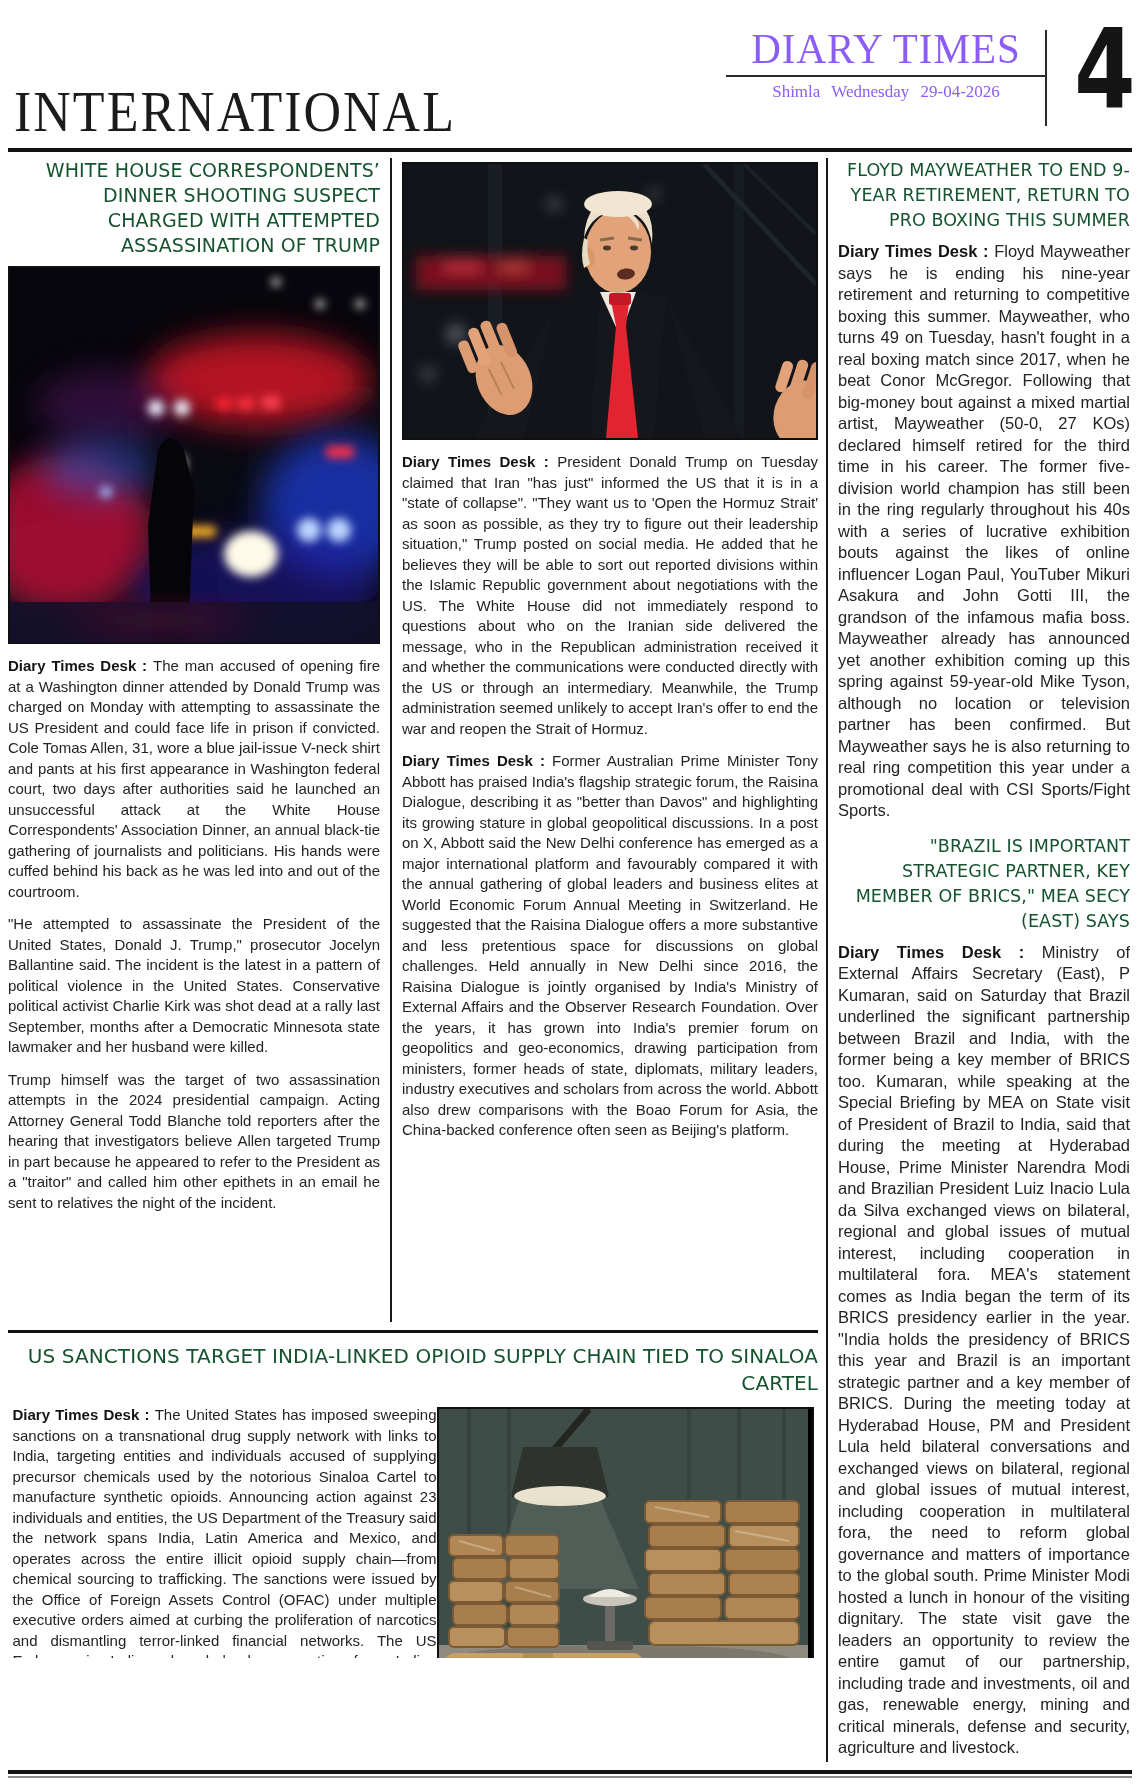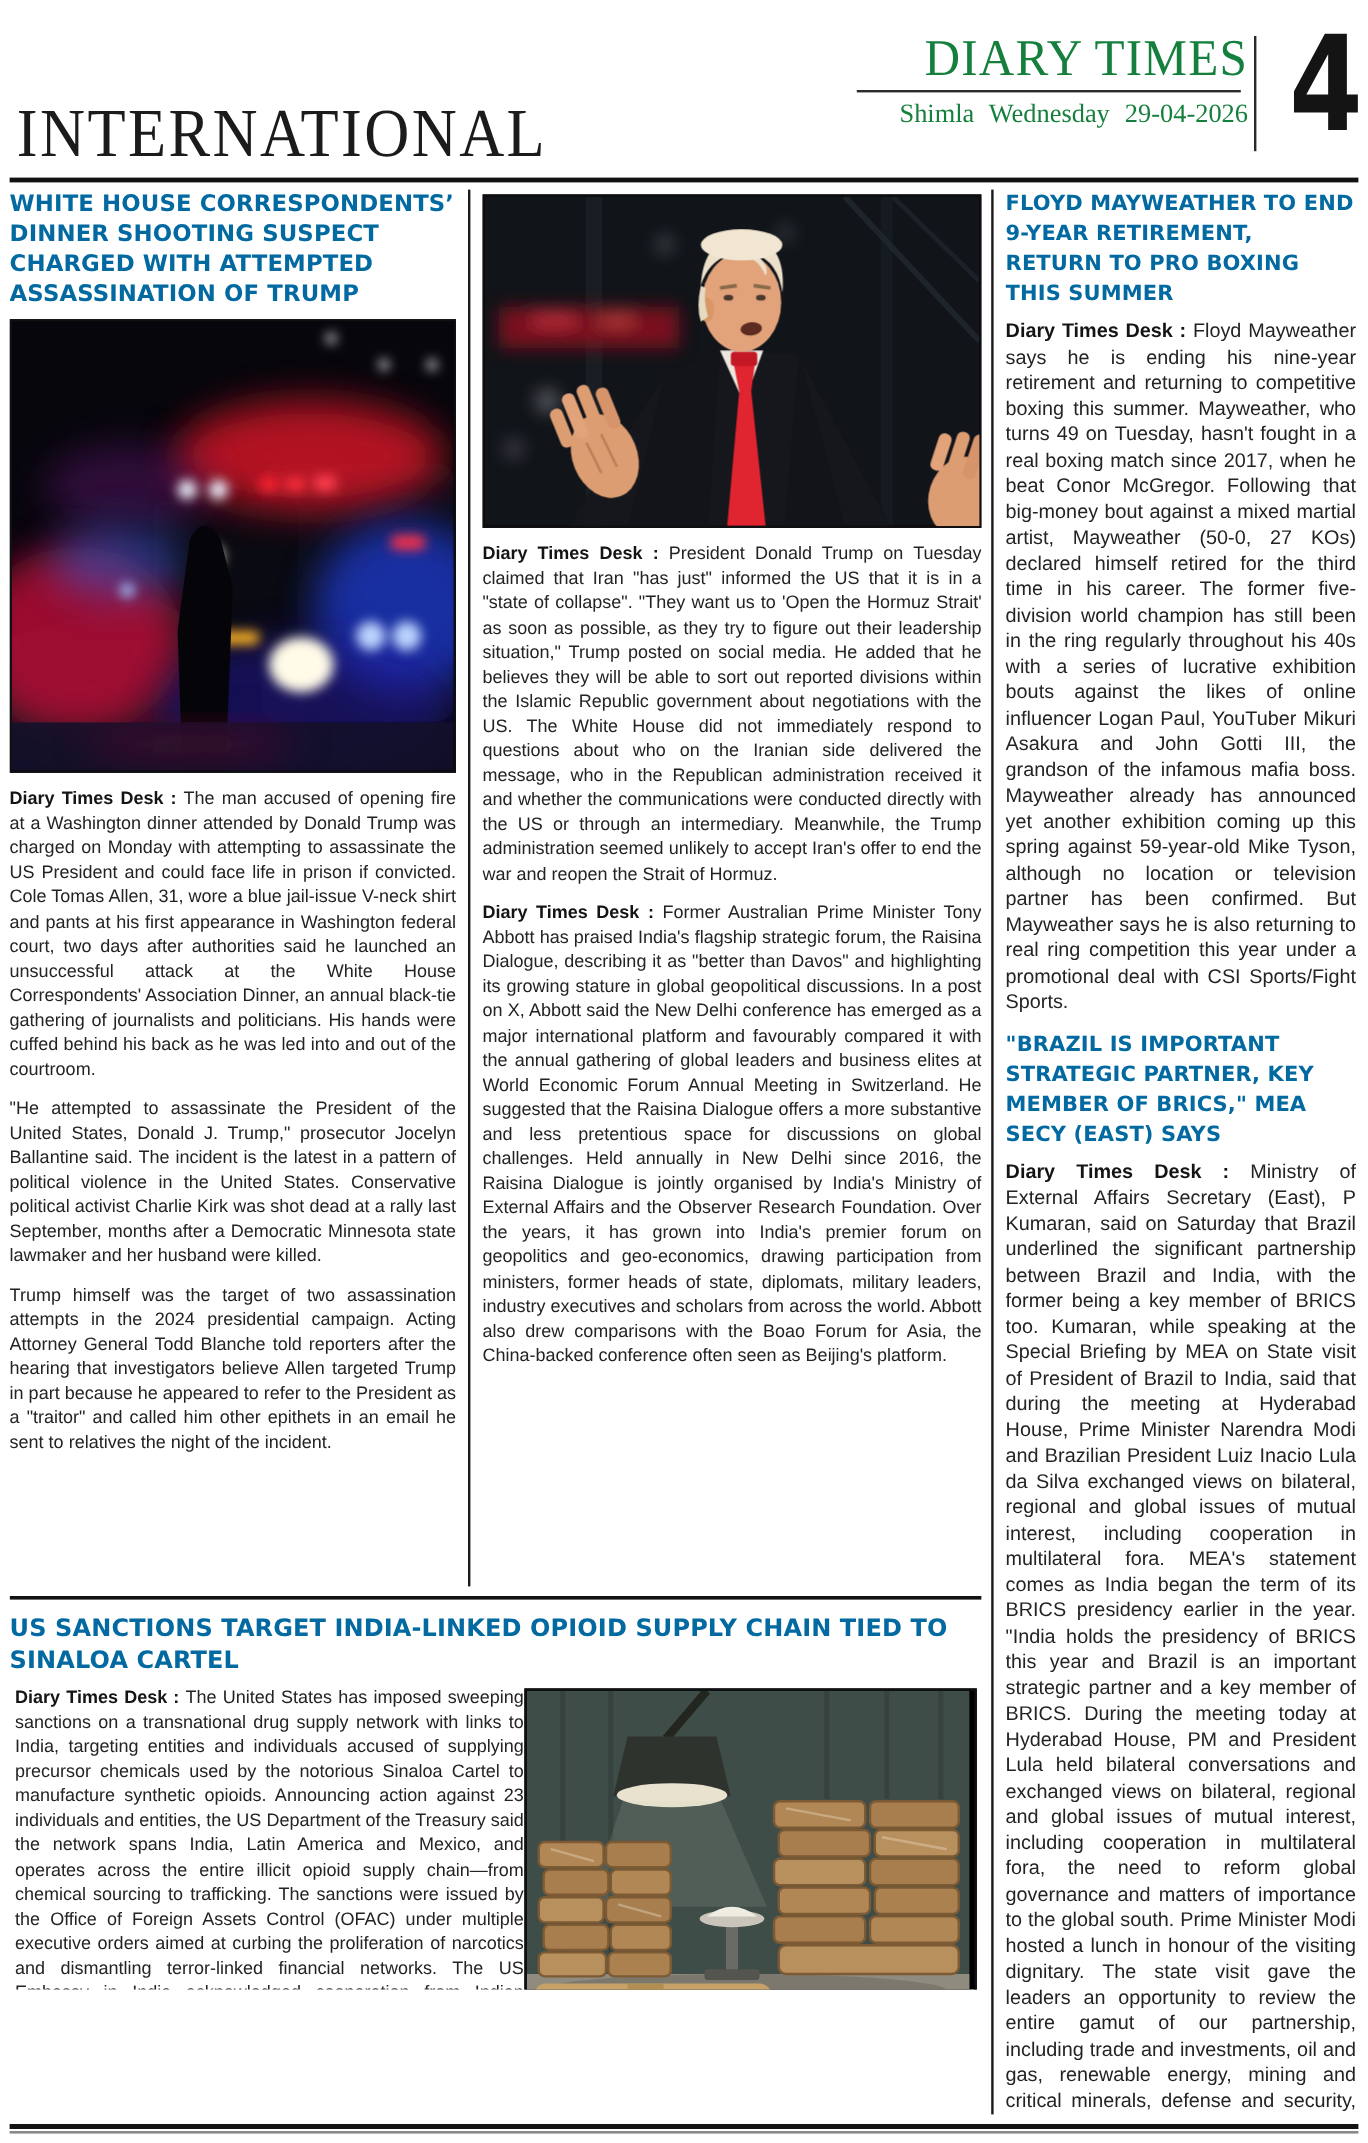--- a/index.html
+++ b/index.html
@@ -2,40 +2,40 @@
 <html><head>
 <meta charset="utf-8">
 <style>
   html,body{margin:0;padding:0;background:#e9e9e9;}
   .page{position:relative;width:1140px;height:1786px;margin:0 auto;background:#ffffff;
         font-family:"Liberation Sans",sans-serif;color:#212124;overflow:hidden;}
   
   .header{position:absolute;left:8px;top:0;width:1124px;height:148px;}
   .section-title{position:absolute;left:6px;bottom:4px;font-family:"Liberation Serif",serif;
         font-size:52px;letter-spacing:2px;color:#1b1b1d;transform:scaleY(1.1);transform-origin:left bottom;}
-  .masthead-block{position:absolute;right:92px;top:26px;width:332px;text-align:right;
-        font-family:"Liberation Serif",serif;color:#15803d;}
+  .masthead-block{position:absolute;right:80px;top:26px;width:332px;text-align:center;
+        font-family:"Liberation Serif",serif;color:#8b5cf6;}
   .masthead{font-size:41px;letter-spacing:1px;line-height:1.12;transform:scaleY(1.05);}
   .masthead-rule{border-top:2px solid #2b2b2b;margin:3px 6px 5px;}
-  .dateline{font-size:22px;word-spacing:7px;}
+  .dateline{font-size:17px;word-spacing:7px;}
   .pageno-divider{position:absolute;right:85px;top:30px;height:96px;width:2px;background:#2a2a2a;}
   .page-number{position:absolute;right:-4px;top:14px;font-family:"DejaVu Sans",sans-serif;font-weight:700;
         font-size:110px;line-height:112px;color:#141414;transform:scaleX(.8);transform-origin:right center;}
   .top-rule{position:absolute;left:8px;top:148px;width:1124px;height:4px;background:#121212;}
   
   .col{position:absolute;top:158px;overflow:hidden;}
   .col1{left:8px;width:372px;height:1168px;}
   .col2{left:402px;width:416px;height:1168px;}
   .col3{left:838px;width:292px;height:1606px;}
   .v-divider{position:absolute;width:2px;background:#1a1a1a;}
   .vd1{left:390px;top:158px;height:1164px;}
   .vd2{left:826px;top:158px;height:1604px;}
   
-  .headline{margin:0 0 8px;font-family:"DejaVu Sans",sans-serif;font-weight:700;text-align:left;
-        font-size:19px;line-height:25px;color:#0369a1;letter-spacing:.1px;}
+  .headline{margin:0 0 8px;font-family:"DejaVu Sans",sans-serif;font-weight:400;text-align:right;
+        font-size:19px;line-height:25px;color:#14532d;letter-spacing:.1px;}
   .headline.narrow{font-size:17.5px;line-height:25px;}
   .headline.sub{margin-top:4px;}
   .headline.wide{font-size:20px;line-height:27px;margin:10px 0 8px;}
   .body{margin:0 0 12px;text-align:justify;font-size:15px;line-height:20.5px;color:#232326;}
   .col3 .body{font-size:16.5px;line-height:21.5px;}
   .desk{font-weight:700;color:#141416;}
   figure{margin:4px 0 12px;padding:0;border:2px solid #101012;line-height:0;background:#000;}
   figure svg{display:block;}
   
   .bottom{position:absolute;left:8px;top:1330px;width:810px;height:328px;overflow:hidden;}

